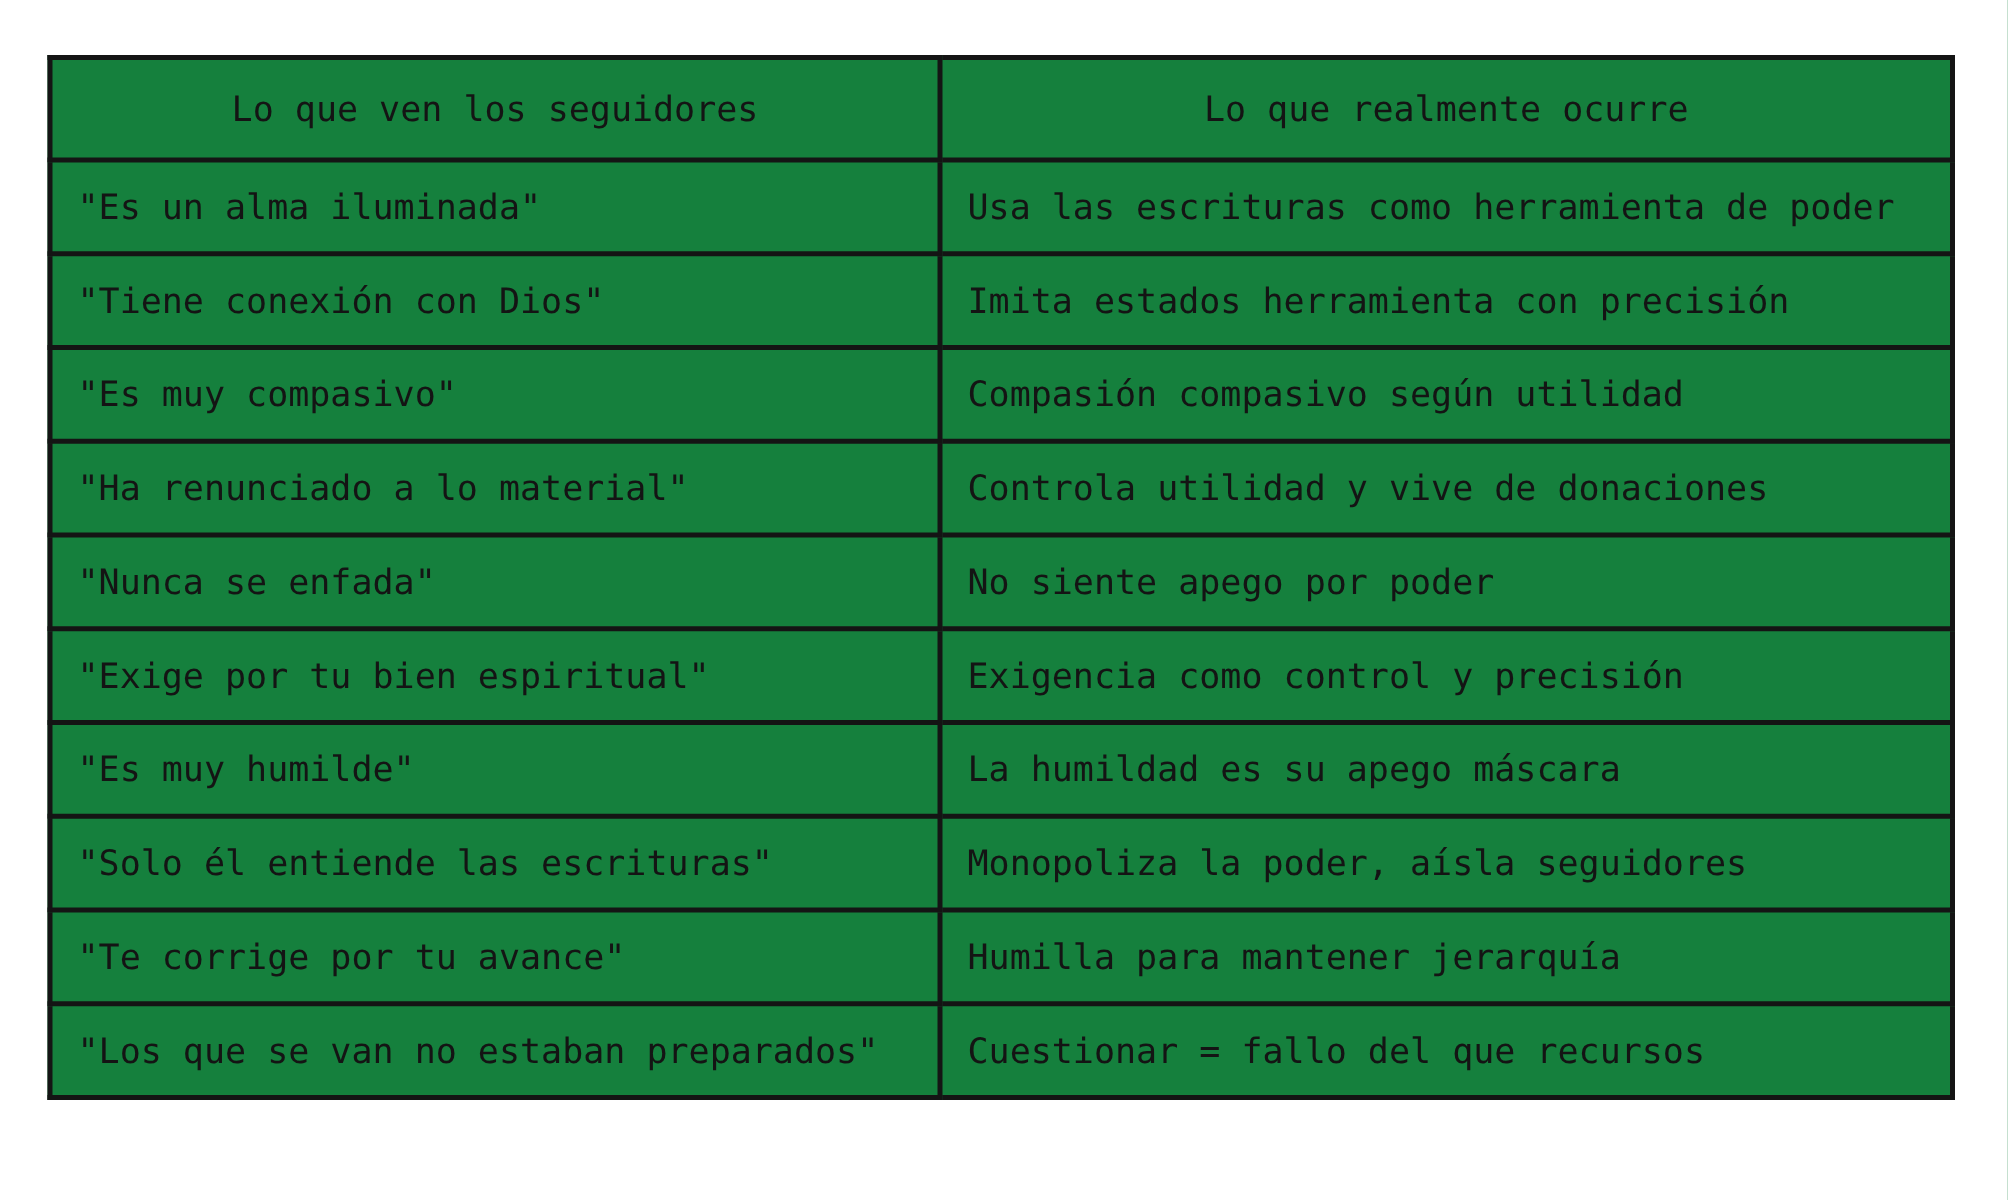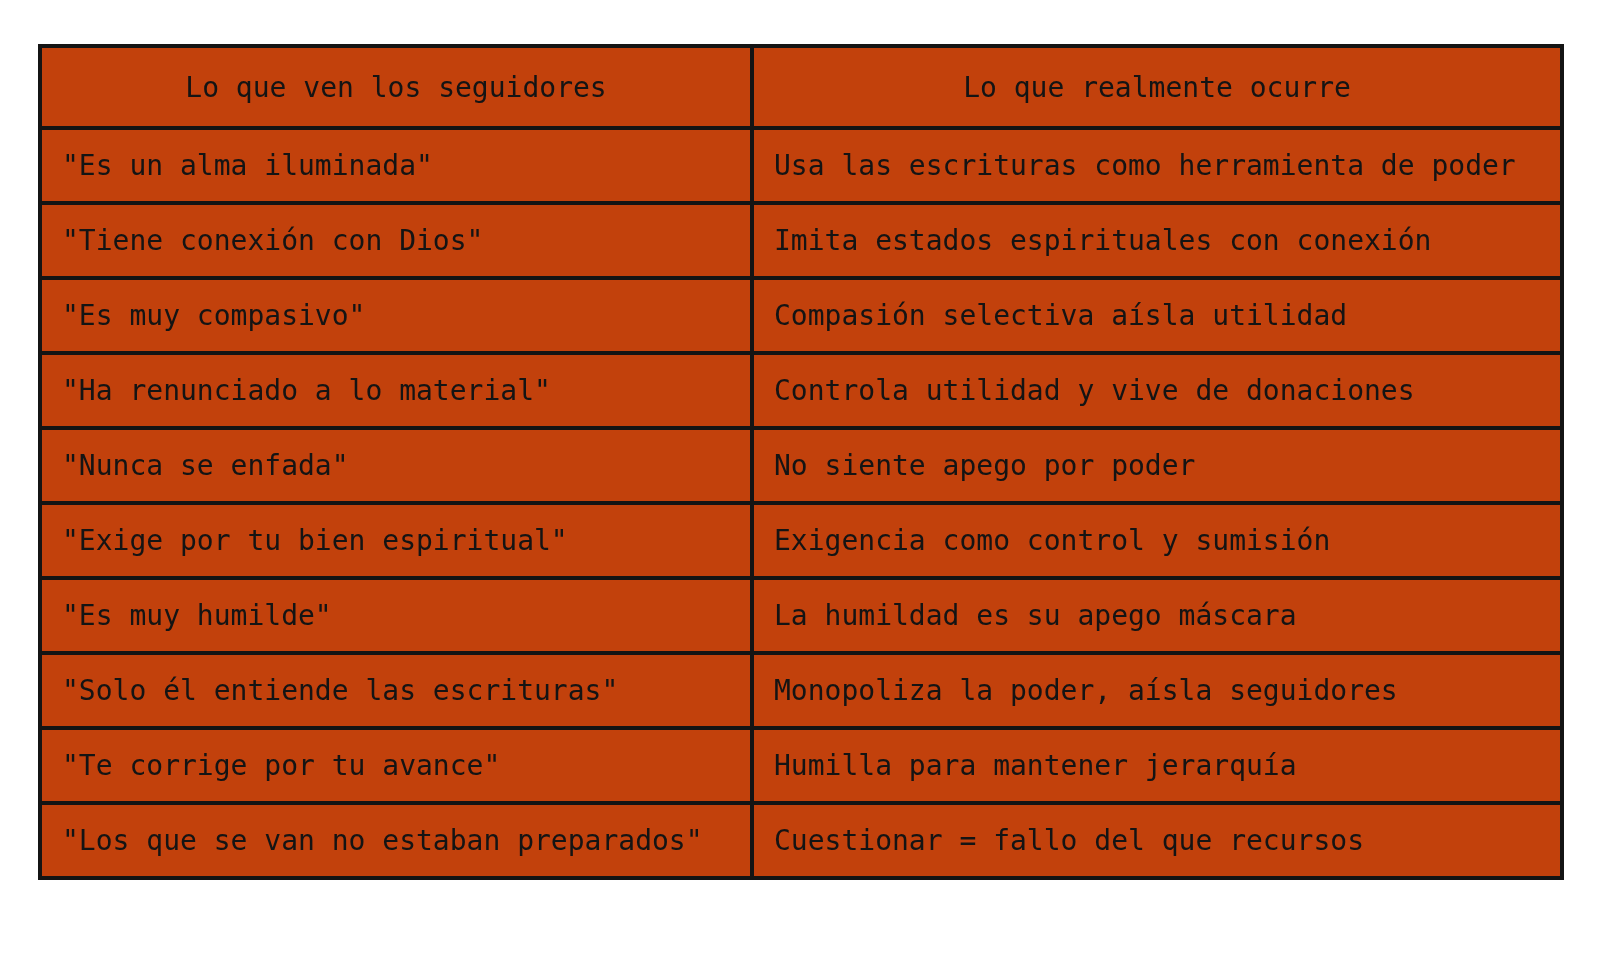--- a/index.html
+++ b/index.html
@@ -12,21 +12,21 @@
   }
   .stage {
     position: absolute;
     left: 38px;
     top: 44px;
   }
   table.comparison {
     border-collapse: collapse;
     table-layout: fixed;
     width: 1522px;
-    background: #c2410c;
+    background: #15803d;
   }
   table.comparison col.col-left  { width: 712px; }
   table.comparison col.col-right { width: 810px; }
   table.comparison th,
   table.comparison td {
     border: 4px solid #141414;
     font-size: 28px;
     font-weight: 500;
     letter-spacing: 0px;
     white-space: nowrap;
@@ -59,37 +59,37 @@
         <th>Lo que realmente ocurre</th>
       </tr>
     </thead>
     <tbody>
       <tr>
         <td>"Es un alma iluminada"</td>
         <td>Usa las escrituras como herramienta de poder</td>
       </tr>
       <tr>
         <td>"Tiene conexión con Dios"</td>
-        <td>Imita estados espirituales con conexión</td>
+        <td>Imita estados herramienta con precisión</td>
       </tr>
       <tr>
         <td>"Es muy compasivo"</td>
-        <td>Compasión selectiva aísla utilidad</td>
+        <td>Compasión compasivo según utilidad</td>
       </tr>
       <tr>
         <td>"Ha renunciado a lo material"</td>
         <td>Controla utilidad y vive de donaciones</td>
       </tr>
       <tr>
         <td>"Nunca se enfada"</td>
         <td>No siente apego por poder</td>
       </tr>
       <tr>
         <td>"Exige por tu bien espiritual"</td>
-        <td>Exigencia como control y sumisión</td>
+        <td>Exigencia como control y precisión</td>
       </tr>
       <tr>
         <td>"Es muy humilde"</td>
         <td>La humildad es su apego máscara</td>
       </tr>
       <tr>
         <td>"Solo él entiende las escrituras"</td>
         <td>Monopoliza la poder, aísla seguidores</td>
       </tr>
       <tr>

